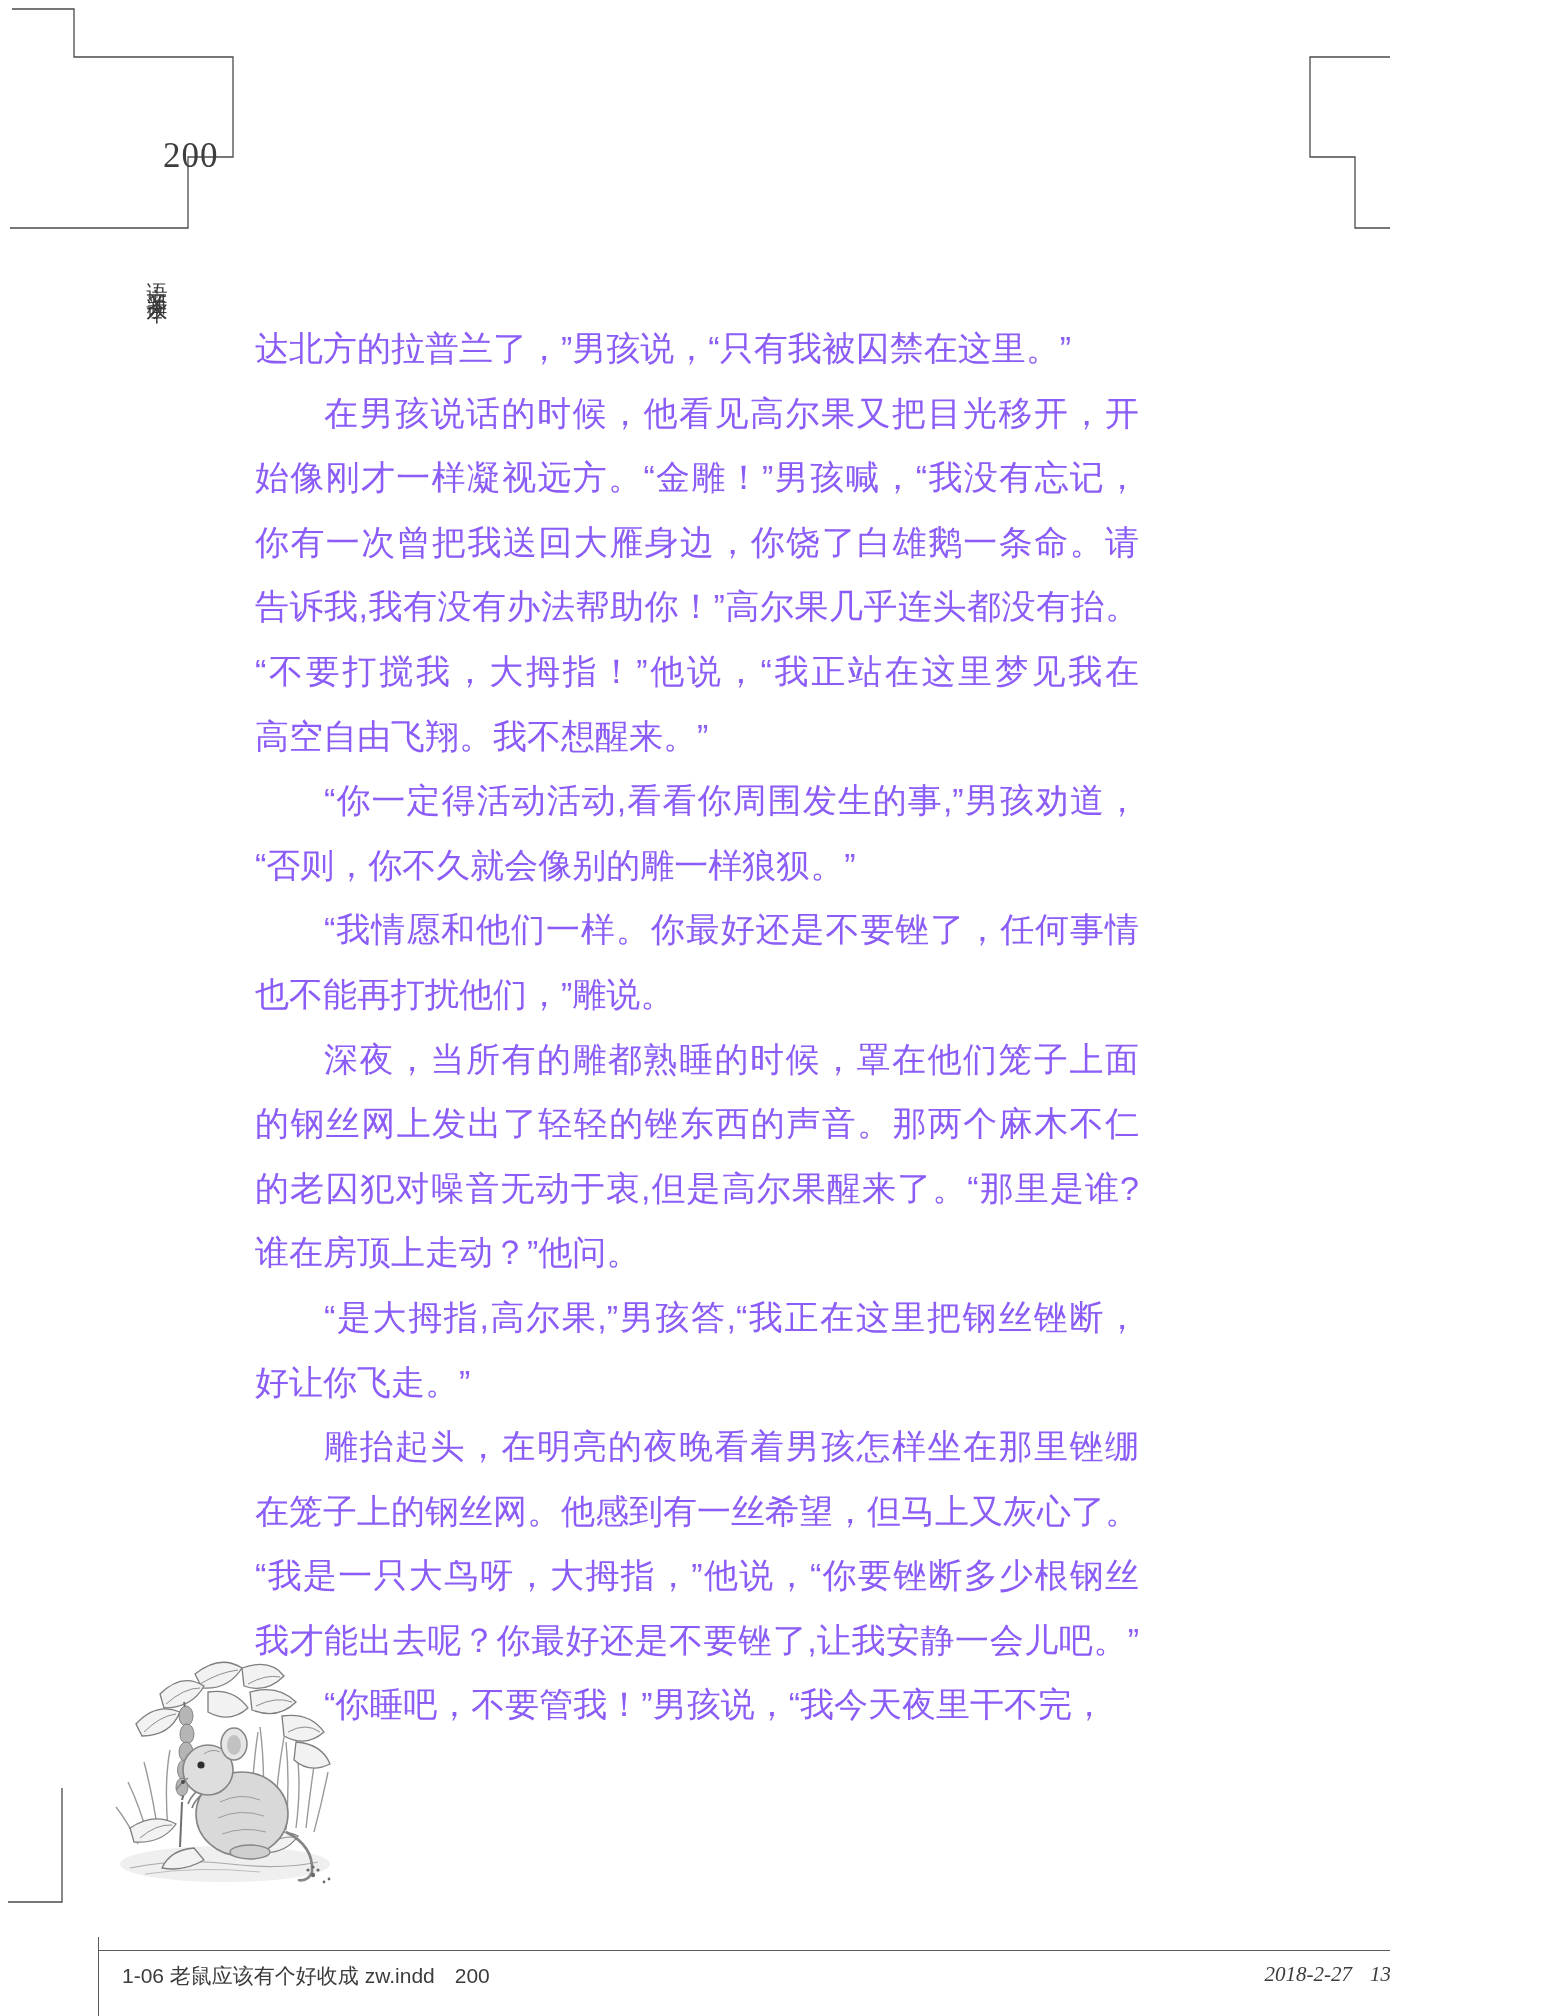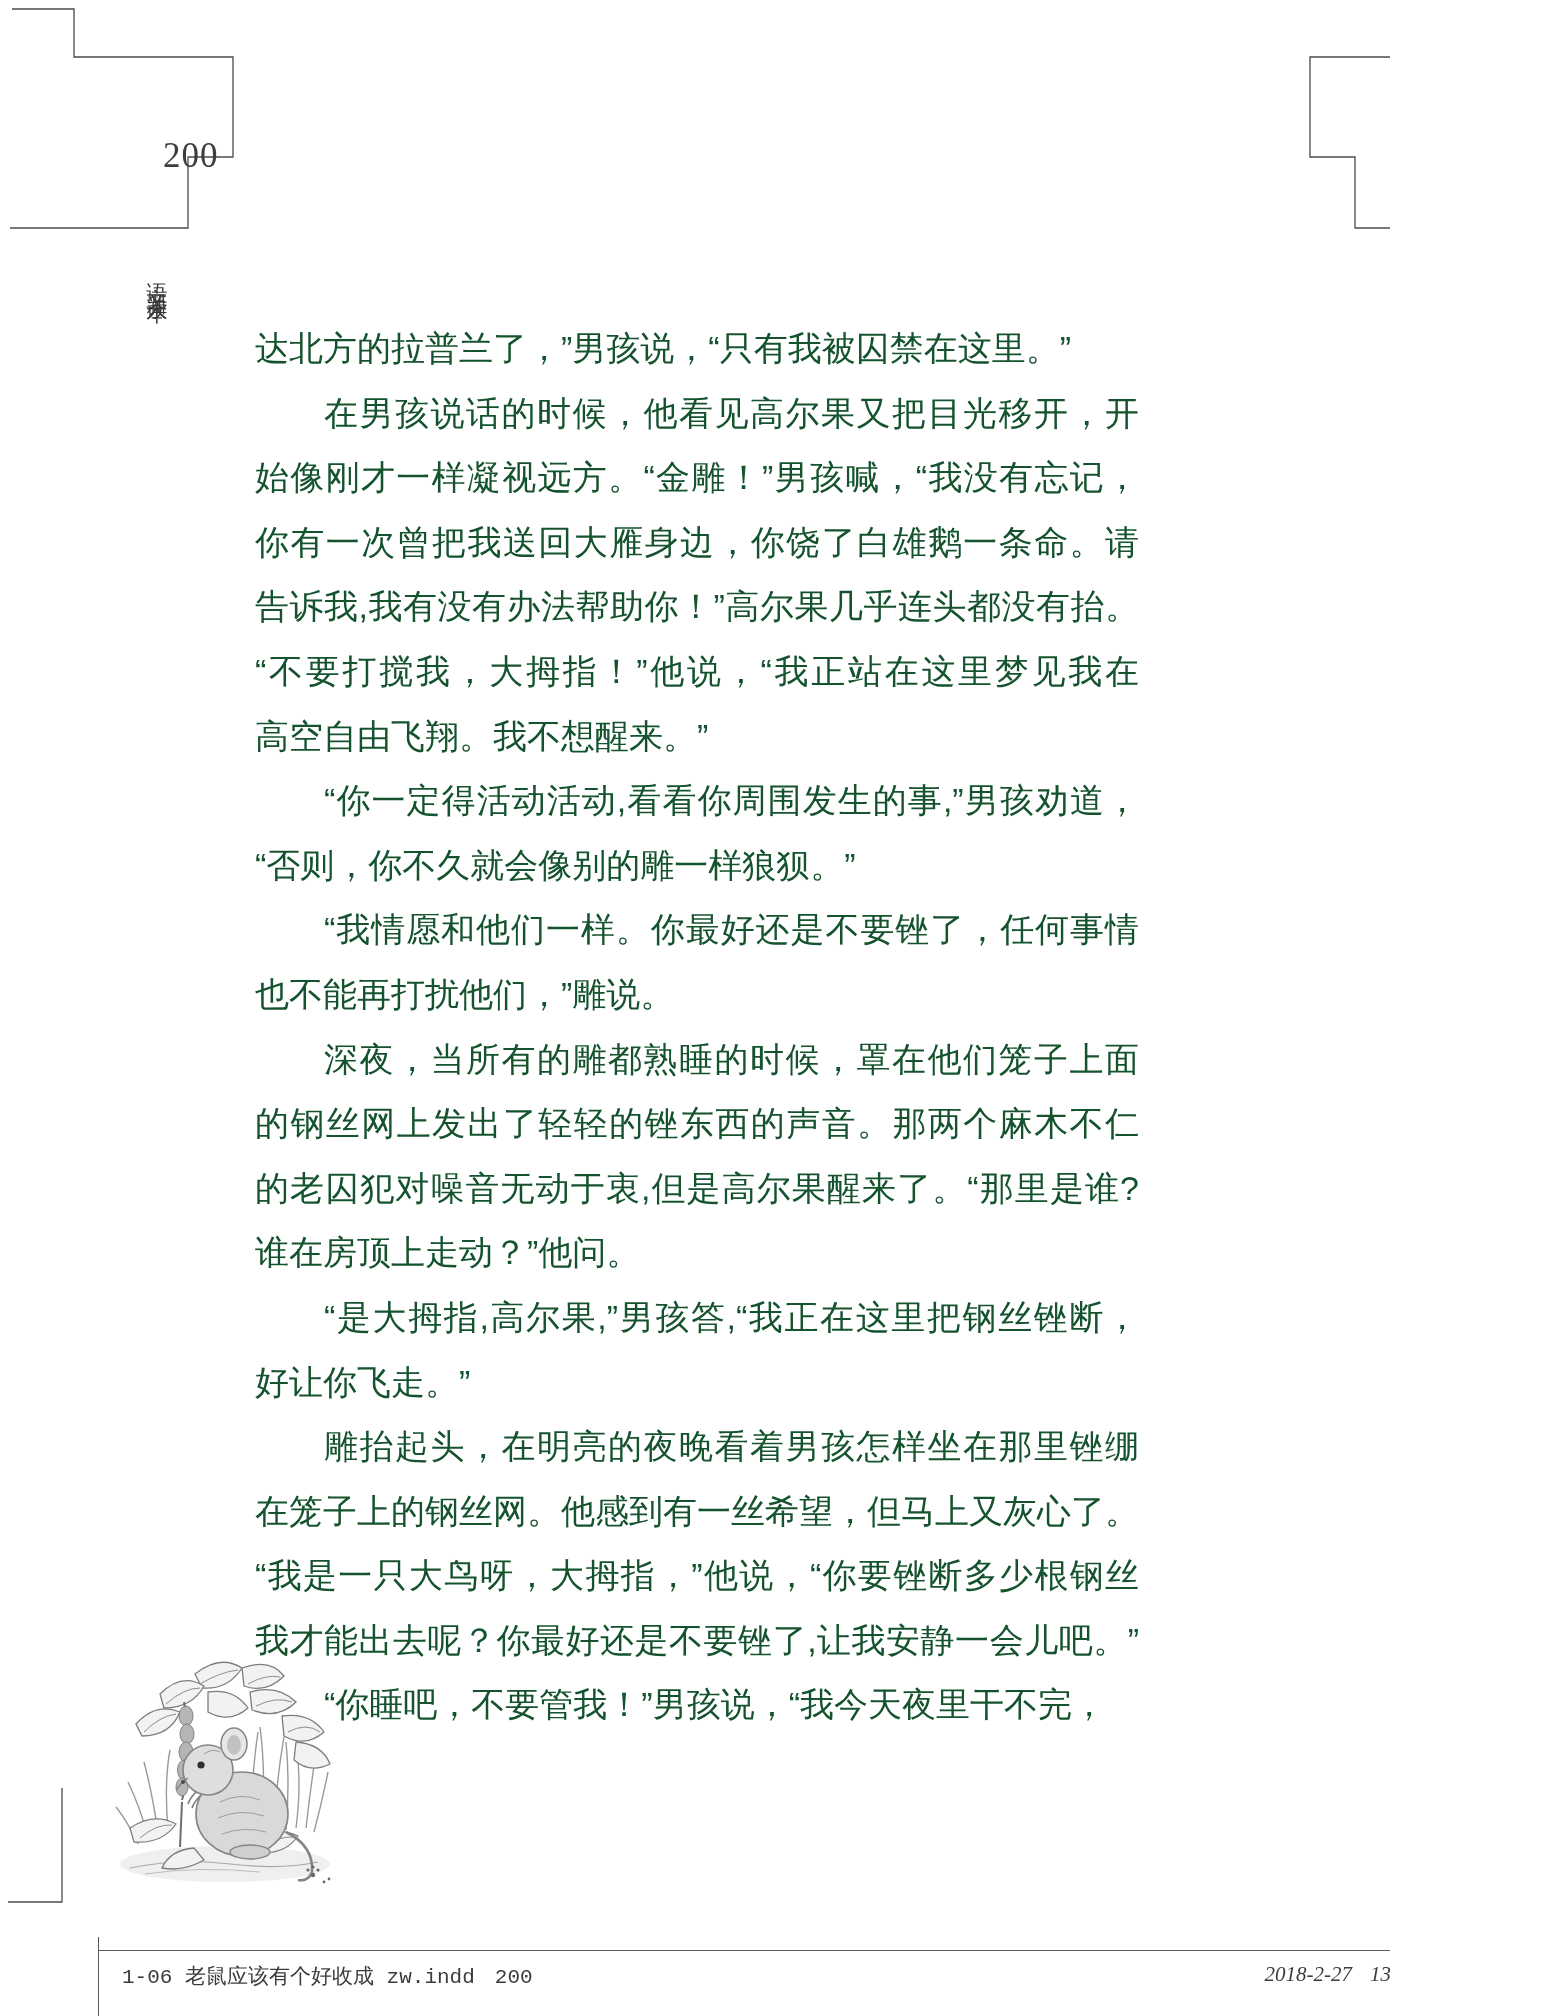--- a/index.html
+++ b/index.html
@@ -15,35 +15,35 @@
     font-family:"Liberation Serif",serif;font-size:35px;color:#3d3d3d;letter-spacing:1px;
   }
   .spine-title{
     position:absolute;left:143px;top:266px;
     writing-mode:vertical-rl;text-orientation:upright;
     font-size:21px;letter-spacing:5px;color:#383838;
   }
 
   .body-text{
     position:absolute;left:255px;top:316px;width:884px;
-    font-size:34px;line-height:64.6px;color:#14532d;
+    font-size:34px;line-height:64.6px;color:#8b5cf6;
   }
   .line{height:64.6px;white-space:nowrap;}
   .line.justify{white-space:normal;text-align:justify;text-align-last:justify;}
   .line.indent{text-indent:69px;}
 
   .illustration{position:absolute;left:100px;top:1632px;width:238px;height:258px;}
 
   .footer-rule{position:absolute;left:98px;top:1950px;width:1349px;height:1px;background:#5a5a5a;}
   .slug-line{position:absolute;top:1937px;width:1px;height:79px;background:#5a5a5a;}
   .slug-left{left:98px;}
   .slug-right{left:1446px;}
   .footer-left{
     position:absolute;left:122px;top:1962px;font-size:21px;color:#3c3c3c;
-    font-family:Liberation Mono, monospace;
+    font-family:Liberation Sans, sans-serif;
   }
   .footer-left .fpage{margin-left:20px;}
   .footer-right{
     position:absolute;left:1233px;top:1962px;width:214px;font-size:21px;color:#3c3c3c;
     font-family:"Liberation Serif",serif;text-align:right;font-style:italic;
   }
   .footer-right .ftime{margin-left:18px;}
 </style>
 </head>
 <body>

